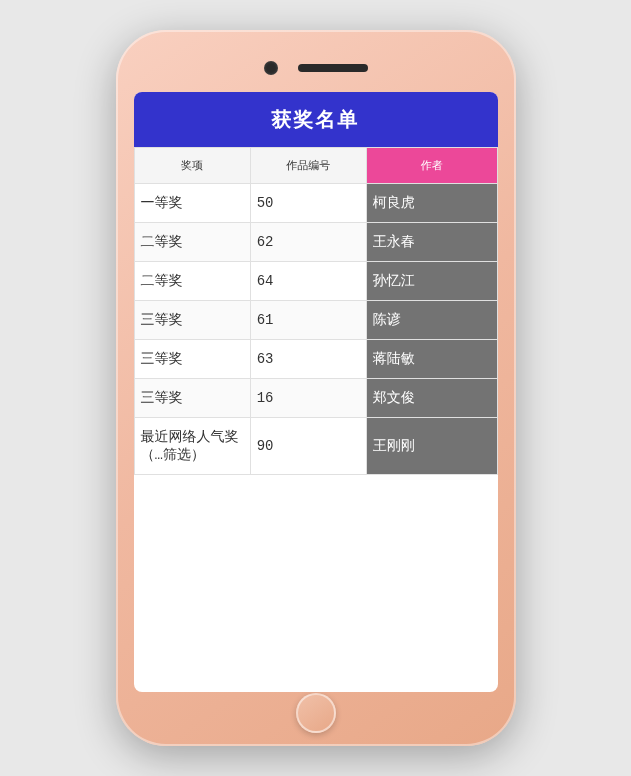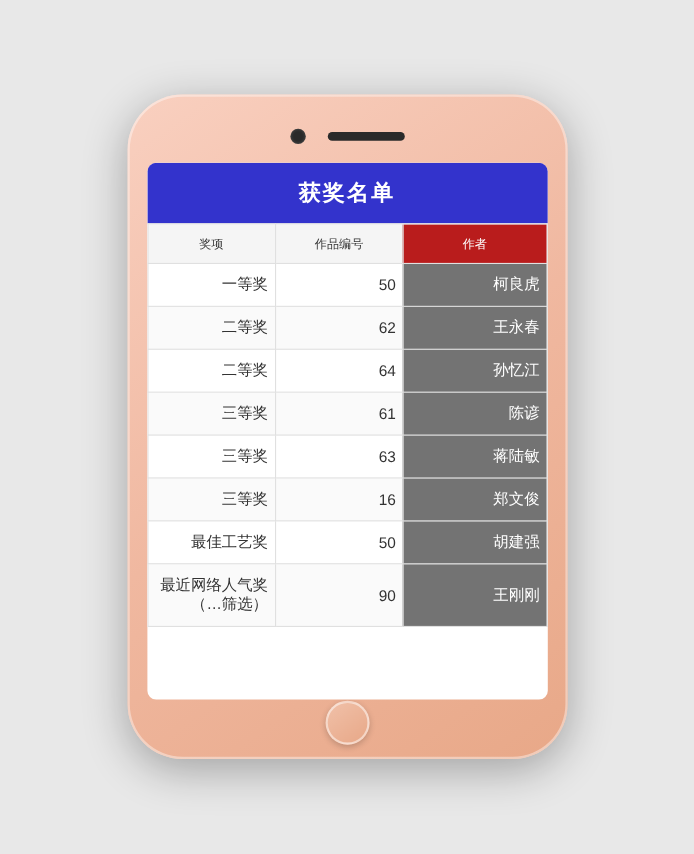--- a/index.html
+++ b/index.html
@@ -8,21 +8,21 @@
       background: #e8e8e8;
       display: flex;
       justify-content: center;
       align-items: center;
       min-height: 100vh;
       font-family: "PingFang SC", "Microsoft YaHei", sans-serif;
     }
 
     .phone-frame {
       width: 400px;
-      height: 604px;
+      height: 716px;
       background: linear-gradient(145deg, #f9d0c0, #f0b8a0, #e8a888);
       border-radius: 50px;
       padding: 18px;
       box-shadow: 0 10px 40px rgba(0,0,0,0.3), inset 0 0 0 2px rgba(255,255,255,0.4);
       display: flex;
       flex-direction: column;
       align-items: center;
       position: relative;
     }
 
@@ -101,30 +101,31 @@
       background: #f5f5f5;
       color: #333;
       font-size: 11px;
       font-weight: normal;
       padding: 10px 6px;
       border: 1px solid #e0e0e0;
       text-align: center;
     }
 
     .award-table thead tr th.author-col {
-      background: #b91c1c;
+      background: #ec4899;
       color: #ffffff;
     }
 
     .award-table tbody tr td {
       border: 1px solid #e0e0e0;
-      text-align: right;
+      text-align: left;
       padding: 10px 6px;
       font-size: 14px;
       color: #333;
+      font-family: Liberation Mono, monospace;
     }
 
     .award-table tbody tr td.author-cell {
       background: #737373;
       color: #ffffff;
     }
 
     .award-table tbody tr:nth-child(even) td:not(.author-cell) {
       background: #fafafa;
     }
@@ -195,25 +196,20 @@
               <td class="col-award">三等奖</td>
               <td class="col-code">63</td>
               <td class="col-author author-cell">蒋陆敏</td>
             </tr>
             <tr>
               <td class="col-award">三等奖</td>
               <td class="col-code">16</td>
               <td class="col-author author-cell">郑文俊</td>
             </tr>
             <tr>
-              <td class="col-award">最佳工艺奖</td>
-              <td class="col-code">50</td>
-              <td class="col-author author-cell">胡建强</td>
-            </tr>
-            <tr>
               <td class="col-award">最近网络人气奖（…筛选）</td>
               <td class="col-code">90</td>
               <td class="col-author author-cell">王刚刚</td>
             </tr>
           </tbody>
       </table>
     </div>
   </div>
 
   <div class="phone-bottom">

